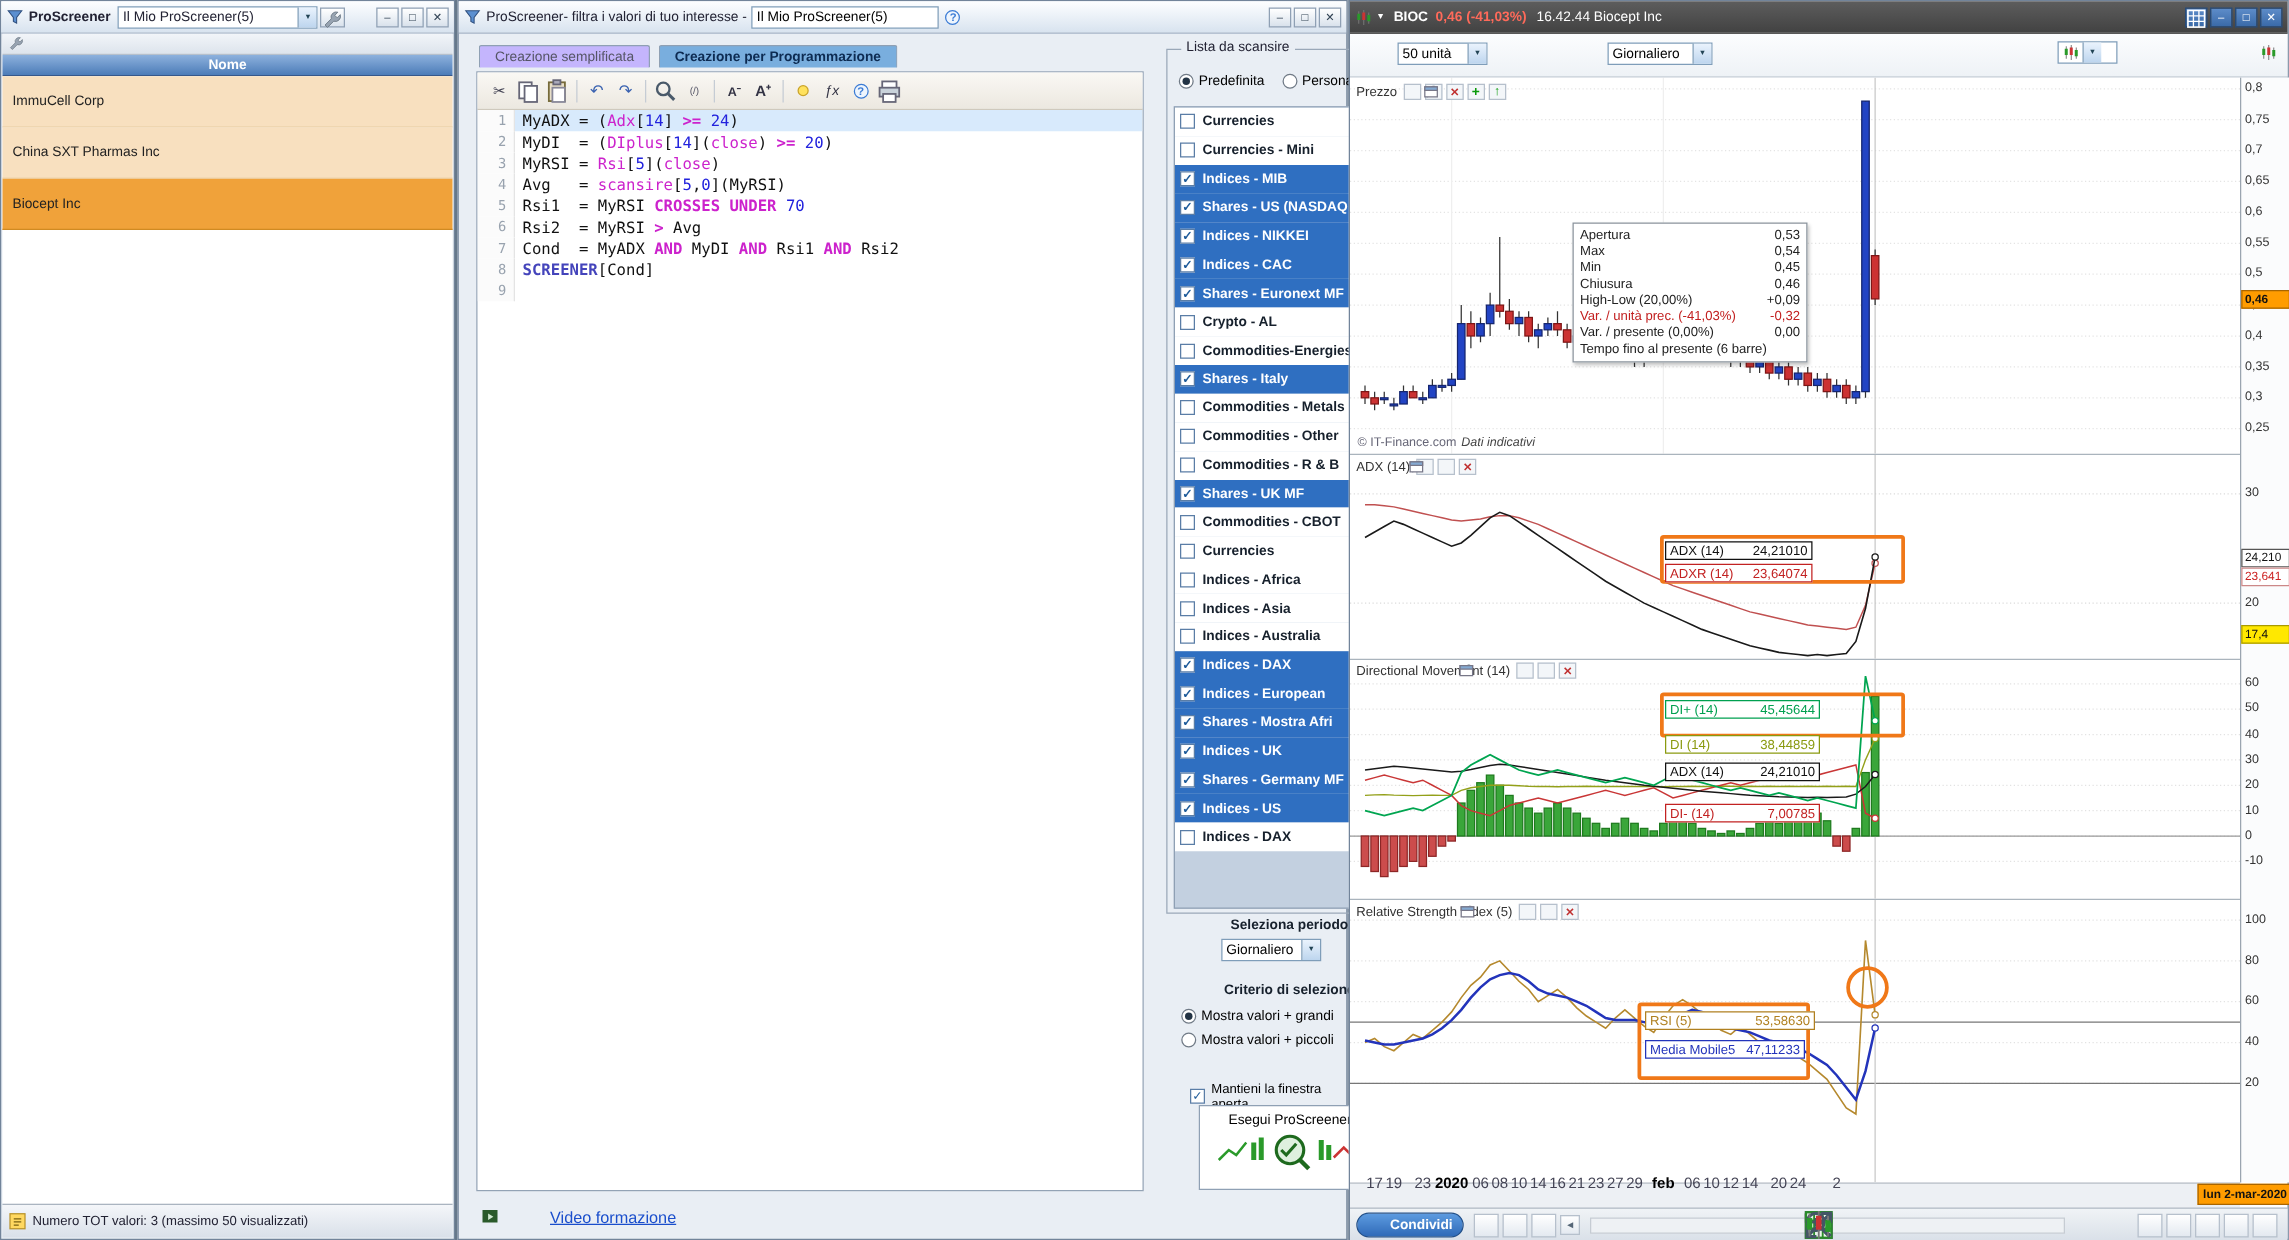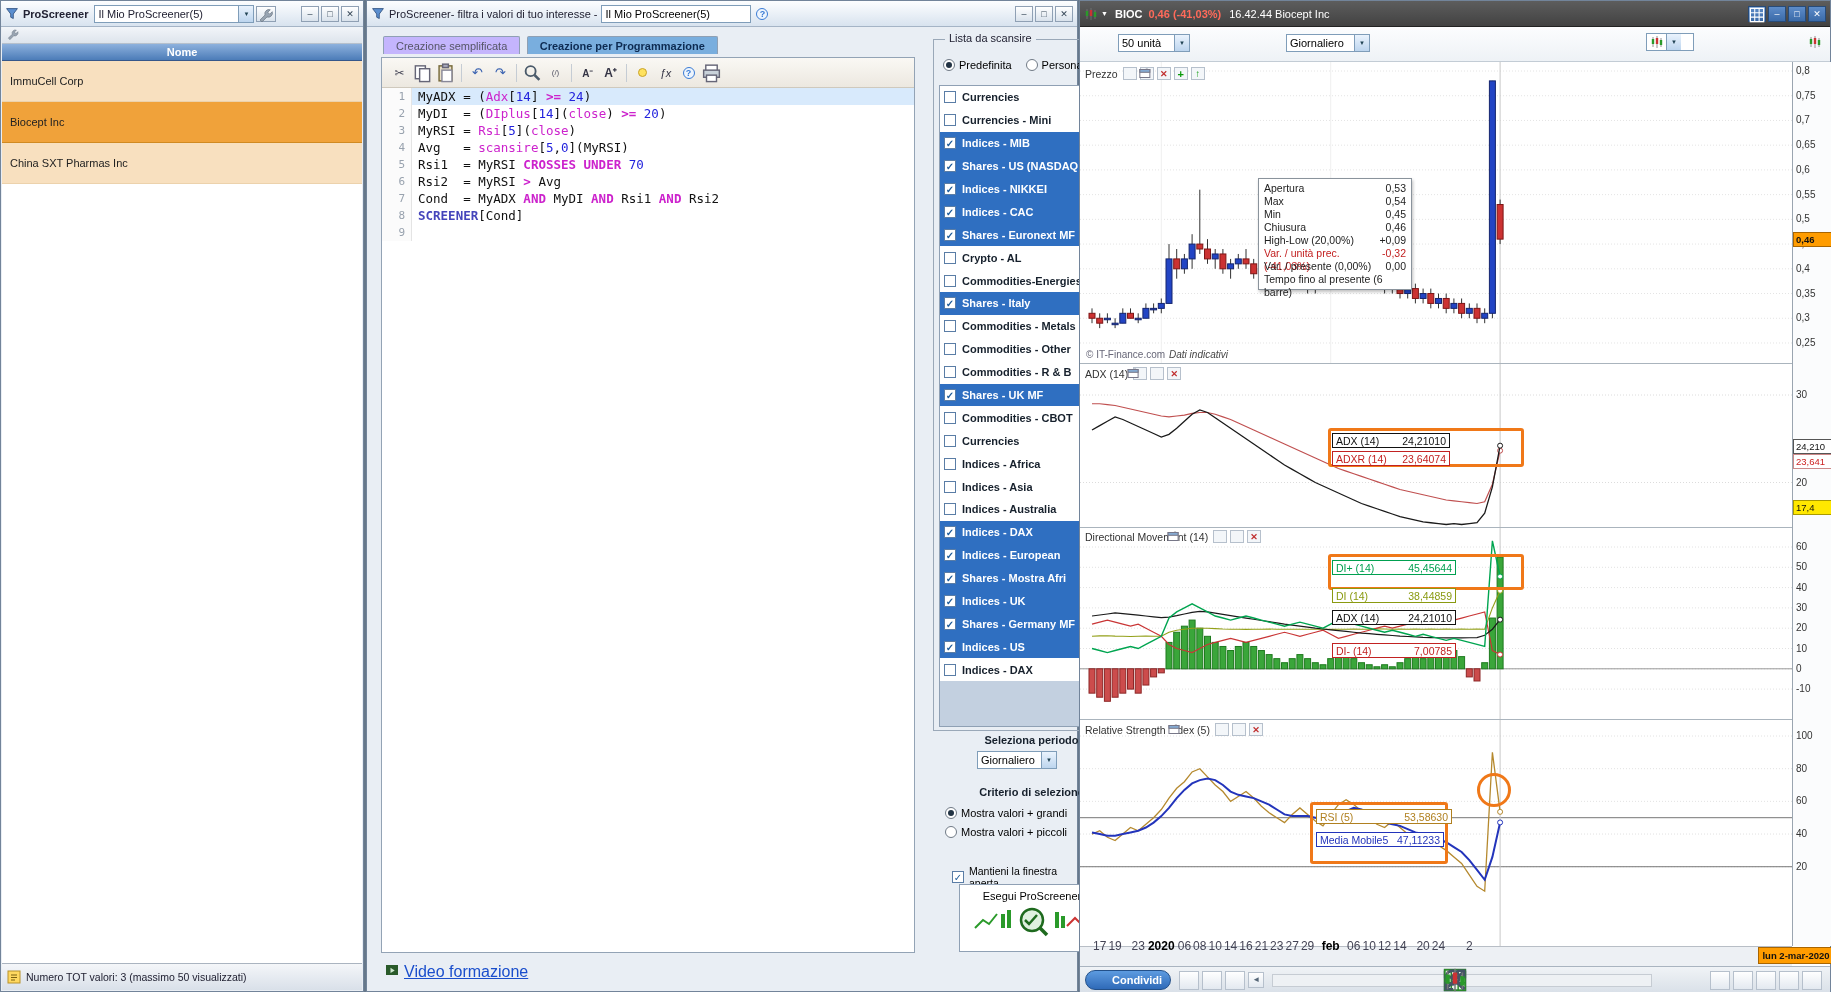--- a/index.html
+++ b/index.html
@@ -59,21 +59,21 @@
     display:flex;align-items:center;padding-left:6px;}
   #code-lines{position:absolute;left:0;right:0;top:30px;bottom:0;overflow:hidden;font-family:"DejaVu Sans Mono",monospace;}
   .cl{display:flex;height:17px;line-height:17px;}
   .cl.cur .src{background:#d8eafc;}
   .cl .gut{width:30px;text-align:right;padding-right:6px;color:#98a2ae;font-size:11px;background:#fbfbfb;border-right:1px solid #e4e4e4;}
   .cl .src{white-space:pre;font-size:12.5px;color:#111;flex:1;padding-left:6px;}
   .tk-f{color:#cc22cc;}
   .tk-n{color:#2222dd;}
   .tk-k{color:#cc22cc;font-weight:bold;}
   .tk-s{color:#4444bb;font-weight:bold;}
-  #video-link{position:absolute;left:18px;bottom:10px;display:flex;align-items:flex-start;font-size:16px;}
+  #video-link{position:absolute;left:18px;bottom:10px;display:flex;align-items:flex-start;font-size:13px;gap:36px;}
   #video-link a{color:#1a4ecc;}
   
   #scan-group{position:absolute;left:566px;top:38px;width:197px;height:692px;border:1px solid #9aa8b8;}
   #scan-group-label{position:absolute;left:578px;top:31px;background:#e9eef4;padding:0 4px;font-size:11px;color:#223;}
   #scan-radios{position:absolute;left:576px;top:58px;display:flex;gap:14px;font-size:11px;align-items:center;}
   .radio{width:12px;height:12px;border:1px solid #707a86;border-radius:50%;background:#fff;display:inline-flex;
     align-items:center;justify-content:center;margin-right:4px;flex:none;}
   .radio.sel::after{content:"";width:6px;height:6px;border-radius:50%;background:#234;}
   #scan-list{position:absolute;left:572px;top:84px;width:185px;height:642px;background:#c3d0e0;border:1px solid #8fa0b4;overflow:hidden;}
   .scan-row{height:22.9px;display:flex;align-items:center;padding-left:4px;font-size:11px;font-weight:bold;color:#16202c;background:#fff;}
@@ -104,21 +104,21 @@
   .xlab{position:absolute;top:938px;transform:translateX(-50%);font-size:12px;color:#445;}
   .xlab.b{font-weight:bold;color:#000;}
   #x-strip{position:absolute;left:0;top:945px;width:712px;height:20px;background:#edf0f4;border-top:1px solid #b8bec6;}
   #x-highlight{position:absolute;left:678px;top:946px;width:76px;height:17px;background:#ff9c00;border:1px solid #a96500;
     font-size:9.5px;font-weight:bold;text-align:center;line-height:15px;color:#111;z-index:5;}
   .lbox{position:absolute;background:#fff;border:1px solid;font-size:10.5px;padding:0 3px;display:flex;height:15px;
     align-items:center;z-index:4;}
   .lbox .lb-v{margin-left:auto;}
   .ann{position:absolute;border:3px solid #f07818;border-radius:3px;z-index:3;}
   #ann-circle{border-radius:50%;}
-  #price-tooltip{position:absolute;left:178px;top:177px;width:154px;background:#fff;border:1px solid #8a939c;
+  #price-tooltip{position:absolute;left:178px;top:177px;width:188px;background:#fff;border:1px solid #8a939c;
     box-shadow:1px 2px 3px rgba(0,0,0,.25);font-size:10.5px;padding:3px 5px;z-index:6;}
   .tt-row{display:flex;height:13px;line-height:13px;color:#222;}
   .tt-row.red{color:#c22020;}
   .tt-v{margin-left:auto;}
   #copyright{position:absolute;left:6px;top:348px;font-size:10px;color:#667;}
   #copyright .note{font-style:italic;color:#444;margin-left:4px;}
   #chart-bottombar{position:absolute;left:0;right:0;top:965px;height:27px;background:linear-gradient(#f0f3f6,#d9e0e8);
     border-top:1px solid #aab4c0;display:flex;align-items:center;padding:0 5px;}
   #share-btn{display:flex;align-items:center;height:20px;padding:0 8px;background:linear-gradient(#5d9be0,#2f6ab8);
     border:1px solid #235089;border-radius:10px;color:#fff;font-size:11px;font-weight:bold;gap:4px;}
@@ -153,22 +153,22 @@
     <span class="icn" id="ic-wrench2">
         <svg viewBox="0 0 13 13">
           <path d="M11 3.4a3 3 0 0 1-3.8 3.8L3.6 10.8 2.2 9.4l3.6-3.6A3 3 0 0 1 9.6 2L7.8 3.8l1.4 1.4z" fill="#98a4b2" stroke="#6a7682" stroke-width="0.5"></path>
         </svg>
       </span>
   </div>
   <div id="list-header">Nome</div>
   <div id="list-body">
     <div id="screener-rows">
         <div class="srow">ImmuCell Corp</div>
+        <div class="srow">China SXT Pharmas Inc</div>
         <div class="srow sel">Biocept Inc</div>
-        <div class="srow">China SXT Pharmas Inc</div>
       </div>
   </div>
   <div class="statusbar">
     <span class="icn" id="ic-status">
         <svg viewBox="0 0 14 14">
           <rect x="1" y="1" width="12" height="12" fill="#ffd860" stroke="#b8922a"></rect>
           <path d="M4 5h6M4 7.5h6M4 10h4" stroke="#7a6010" stroke-width="1"></path>
         </svg>
       </span>
     <span>Numero TOT valori: 3 (massimo 50 visualizzati)</span>

